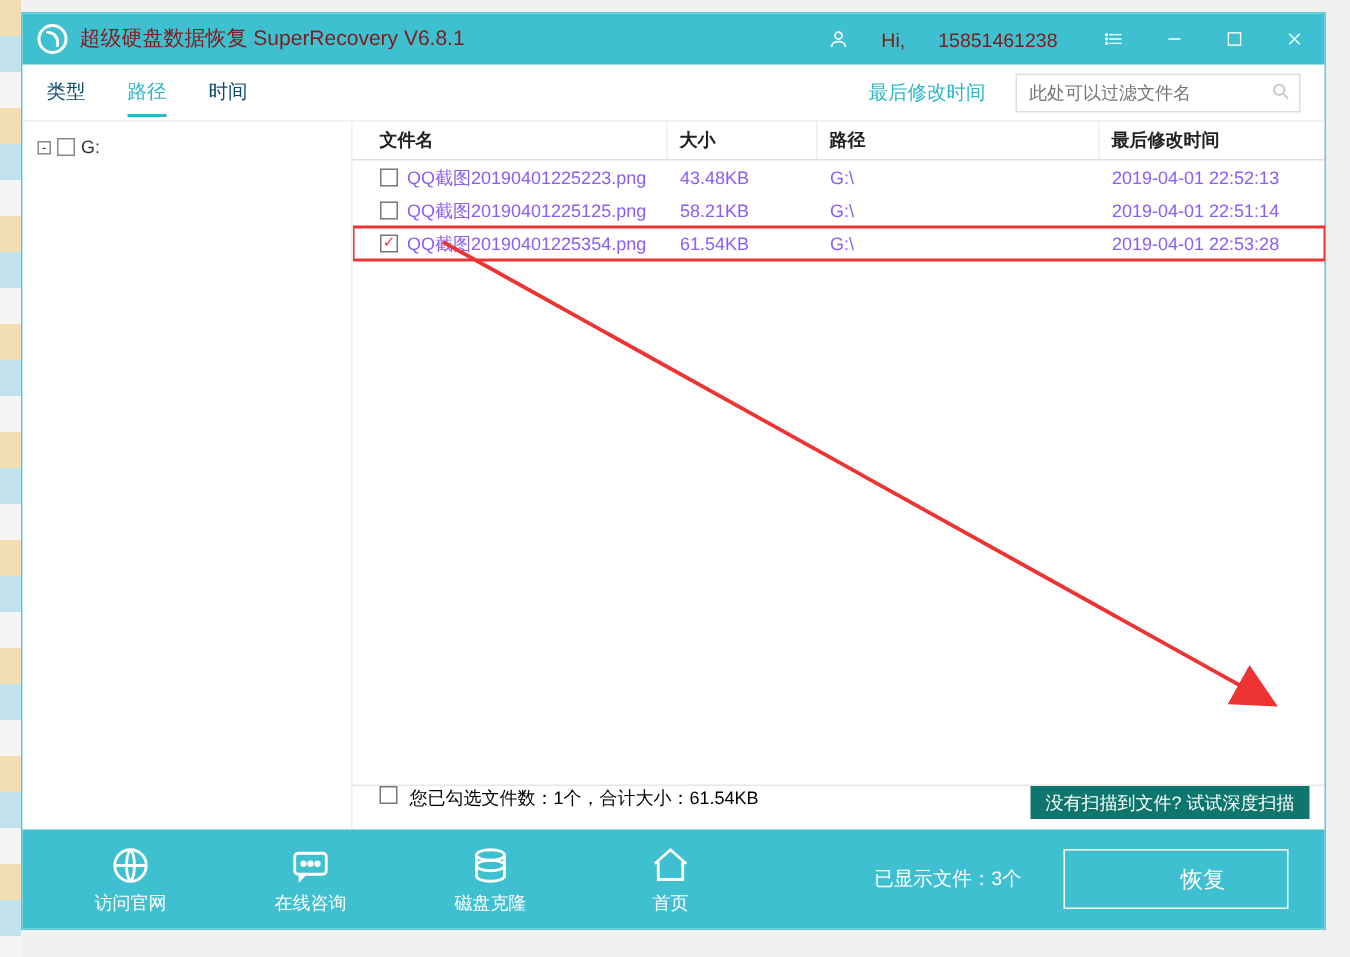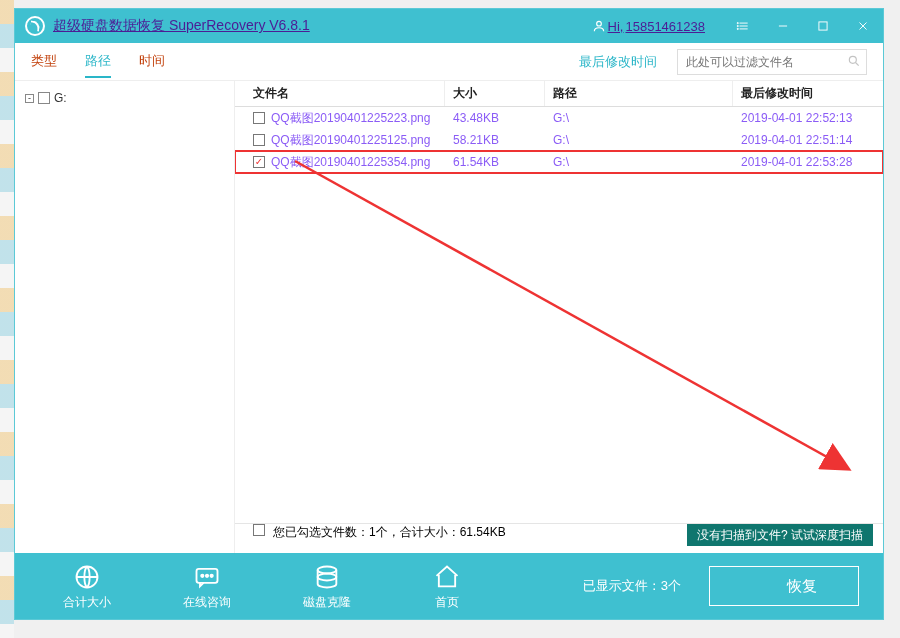--- a/index.html
+++ b/index.html
@@ -1,30 +1,30 @@
 <!DOCTYPE html>
 <html><head>
 <meta charset="utf-8">
 <style>
 * { box-sizing: border-box; margin: 0; padding: 0; font-family: "Microsoft YaHei", Arial, sans-serif; }
 html, body { width: 900px; height: 638px; overflow: hidden; background: #f0f0f0; }
 .window { position: absolute; left: 14px; top: 8px; width: 870px; height: 612px; background: #fff; border: 1px solid #5bc9d6; display: flex; flex-direction: column; }
-.titlebar { height: 34px; background: #3fc0d0; color: #4c1d95; display: flex; align-items: center; padding: 0 0 0 10px; font-size: 14px; text-decoration: underline; }
+.titlebar { height: 34px; background: #3fc0d0; color: #7f1d1d; display: flex; align-items: center; padding: 0 0 0 10px; font-size: 14px; }
 .logo-icon { width: 20px; height: 20px; border-radius: 50%; border: 2px solid #fff; display: flex; align-items: center; justify-content: center; margin-right: 8px; }
 .logo-icon::after { content: ""; width: 8px; height: 8px; border: 2px solid #fff; border-left: none; border-bottom: none; border-radius: 0 8px 0 0; transform: rotate(10deg); }
 .title-text { flex: 0 0 auto; }
 .titlebar-spacer { flex: 1; }
-.user-area { display: flex; align-items: center; gap: 2px; margin-right: 18px; font-size: 13px; }
+.user-area { display: flex; align-items: center; gap: 22px; margin-right: 18px; font-size: 13px; }
 .user-icon { width: 14px; height: 14px; }
 .tcontrols { display: flex; align-items: center; height: 100%; }
 .tbtn { width: 40px; height: 100%; display: flex; align-items: center; justify-content: center; cursor: pointer; }
 .tbtn svg { width: 14px; height: 14px; stroke: #fff; stroke-width: 1.6; fill: none; }
 .toolbar { height: 38px; display: flex; align-items: center; padding: 0 16px; border-bottom: 1px solid #eee; font-size: 13px; color: #555; }
 .tabs { display: flex; gap: 28px; }
-.tab { padding: 6px 0; cursor: pointer; color: #c2410c; }
+.tab { padding: 6px 0; cursor: pointer; color: #0c4a6e; }
 .tab.active { color: #2ab6c8; border-bottom: 2px solid #2ab6c8; }
 .toolbar-spacer { flex: 1; }
 .preview-link { color: #2ab6c8; margin-right: 20px; cursor: pointer; }
 .search-box { position: relative; width: 190px; }
 .search-box input { width: 100%; height: 26px; border: 1px solid #ddd; padding: 0 26px 0 8px; font-size: 12px; color: #404040; outline: none; }
 .search-box .sicon { position: absolute; right: 6px; top: 5px; width: 14px; height: 14px; opacity: .5; }
 .body { flex: 1; display: flex; overflow: hidden; }
 .sidebar { width: 220px; border-right: 1px solid #eee; padding: 8px 10px; font-size: 12px; color: #333; }
 .tree-item { display: flex; align-items: center; gap: 4px; padding: 2px 0; cursor: pointer; }
 .tree-expander { width: 9px; height: 9px; border: 1px solid #888; display: flex; align-items: center; justify-content: center; font-size: 9px; line-height: 1; }
@@ -189,21 +189,21 @@
   </div>
 
   <div class="footer">
     <div class="fbtn">
       <div class="ficon">
           <svg viewBox="0 0 24 24">
             <circle cx="12" cy="12" r="9"></circle>
             <path d="M3 12h18M12 3c3 3 3 15 0 18M12 3c-3 3-3 15 0 18"></path>
           </svg>
         </div>
-      <span>合计大小</span>
+      <span>访问官网</span>
     </div>
     <div class="fbtn">
       <div class="ficon">
           <svg viewBox="0 0 24 24">
             <rect x="3" y="5" width="18" height="12" rx="2"></rect>
             <path d="M9 17l-3 3v-3"></path>
             <circle cx="8" cy="11" r="1" fill="#fff"></circle>
             <circle cx="12" cy="11" r="1" fill="#fff"></circle>
             <circle cx="16" cy="11" r="1" fill="#fff"></circle>
           </svg>

